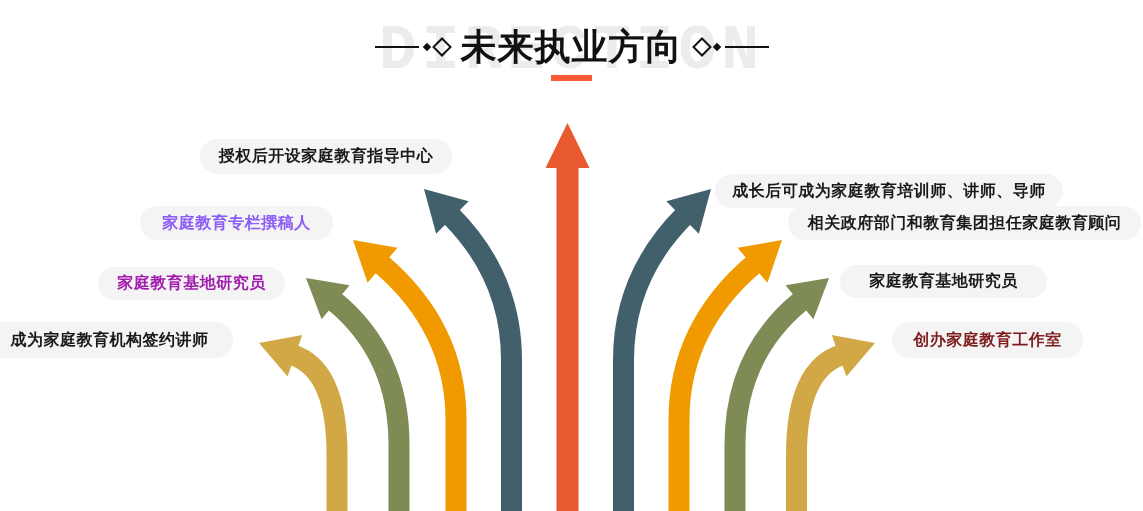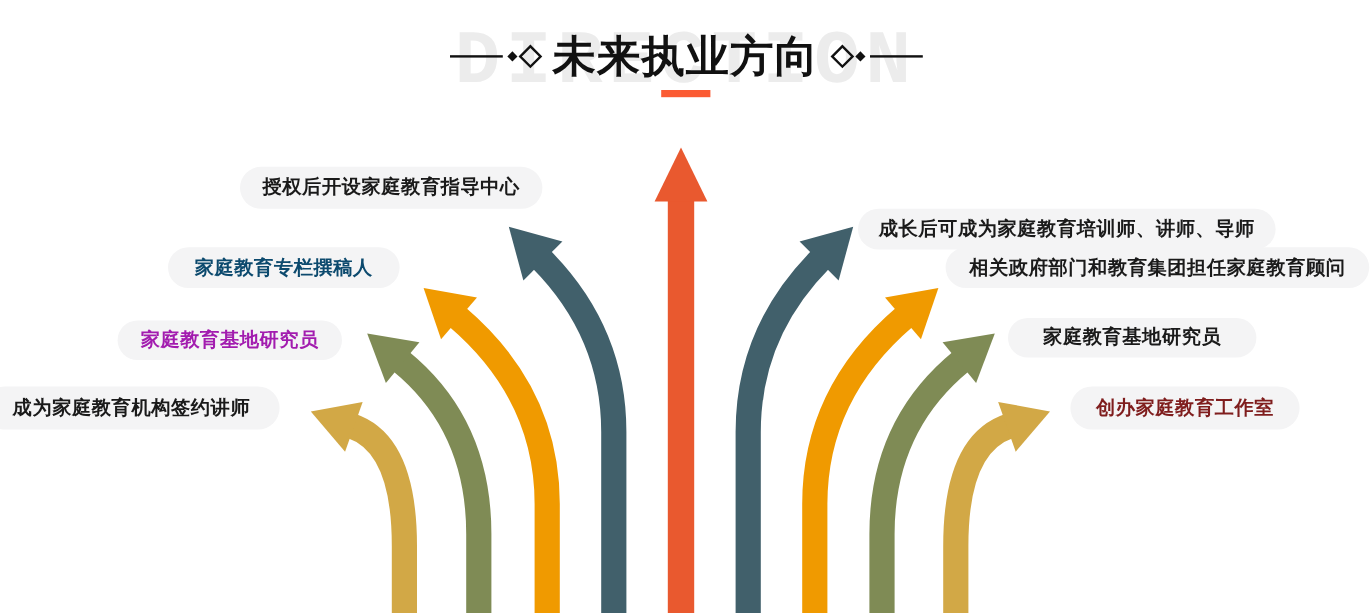--- a/index.html
+++ b/index.html
@@ -129,21 +129,21 @@
         <path d="M 735,511 L 735,445 Q 735,355 801,301" fill="none" stroke="#7f8b55" stroke-width="21"></path>
         <polygon points="829,278 813.4188148048698,319.26945644627517 785.4902801770291,285.26950124716484" fill="#7f8b55"></polygon>
       </g>
       <g>
         <path d="M 796.5,511 L 796.5,455 Q 796.5,370 841,355" fill="none" stroke="#d2a846" stroke-width="21"></path>
         <polygon points="875,343 846.4360619230073,376.41142757429384 831.7919767426612,334.9198528966467" fill="#d2a846"></polygon>
       </g>
     </svg>
 
   <div class="pill" style="left: 200px; top: 139px; width: 252px; height: 35px; background: rgb(244, 244, 245); color: rgb(26, 26, 26);">授权后开设家庭教育指导中心</div>
-  <div class="pill" style="left: 140px; top: 206px; width: 193px; height: 34px; background: rgb(244, 244, 245); color: #0c4a6e;">家庭教育专栏撰稿人</div>
+  <div class="pill" style="left: 140px; top: 206px; width: 193px; height: 34px; background: rgb(244, 244, 245); color: #8b5cf6;">家庭教育专栏撰稿人</div>
   <div class="pill" style="left: 98px; top: 267px; width: 187px; height: 33px; background: rgb(244, 244, 245); color: #a21caf;">家庭教育基地研究员</div>
   <div class="pill" style="left: -14px; top: 322px; width: 247px; height: 36px; background: rgb(244, 244, 245); color: rgb(26, 26, 26);">成为家庭教育机构签约讲师</div>
 
   <div class="pill" style="left: 715px; top: 141px; width: 348px; height: 34px; background: rgb(244, 244, 245); color: rgb(26, 26, 26); margin-top: 33px;">成长后可成为家庭教育培训师、讲师、导师</div>
   <div class="pill" style="left: 788px; top: 206px; width: 353px; height: 34px; background: rgb(244, 244, 245); color: rgb(26, 26, 26);">相关政府部门和教育集团担任家庭教育顾问</div>
   <div class="pill" style="left: 840px; top: 265px; width: 207px; height: 33px; background: rgb(244, 244, 245); color: rgb(26, 26, 26);">家庭教育基地研究员</div>
   <div class="pill" style="left: 892px; top: 322px; width: 191px; height: 36px; background: rgb(244, 244, 245); color: #7f1d1d;">创办家庭教育工作室</div>
 
 </div>
 

